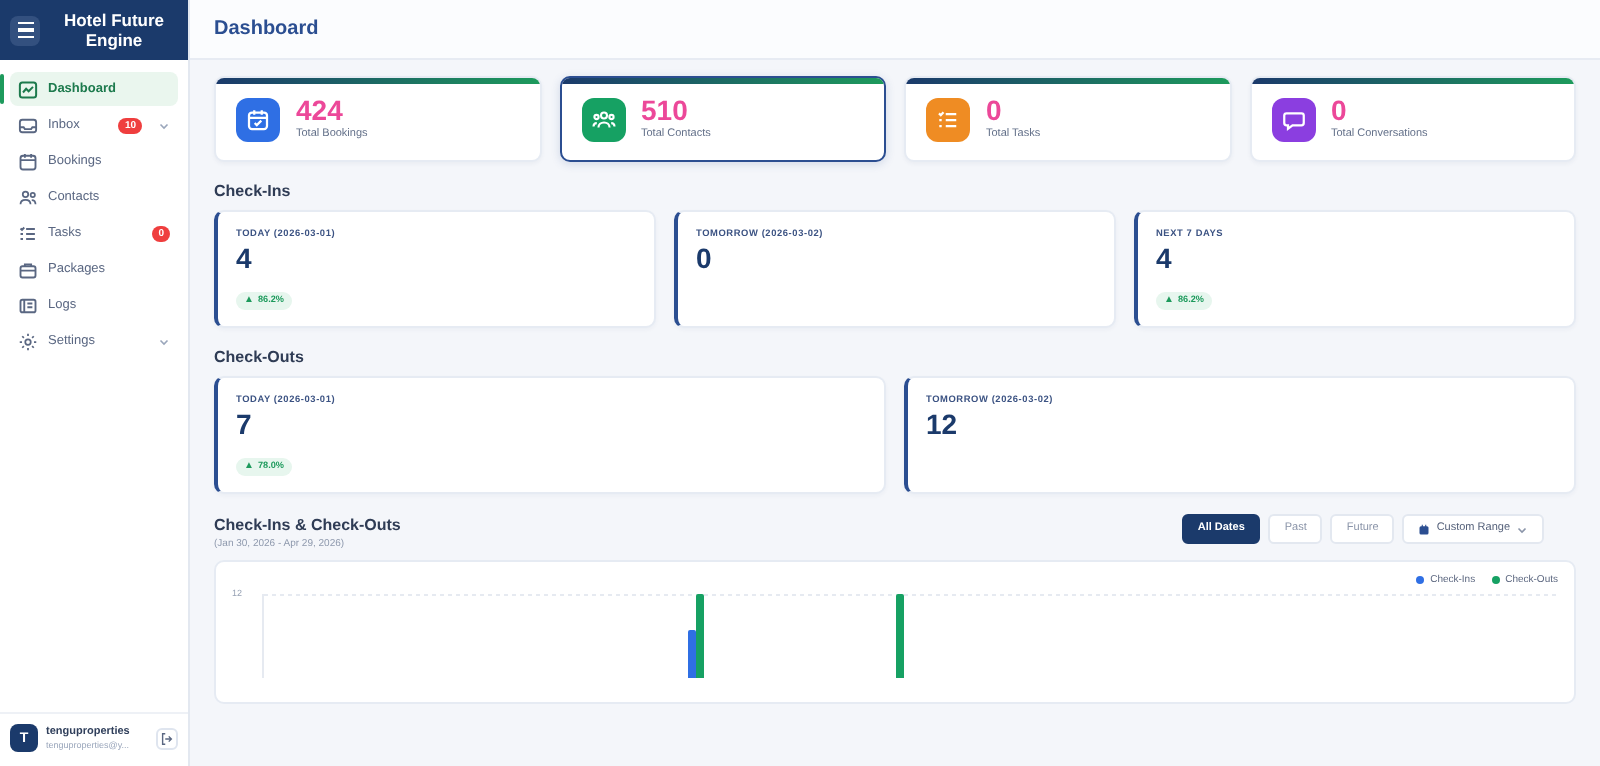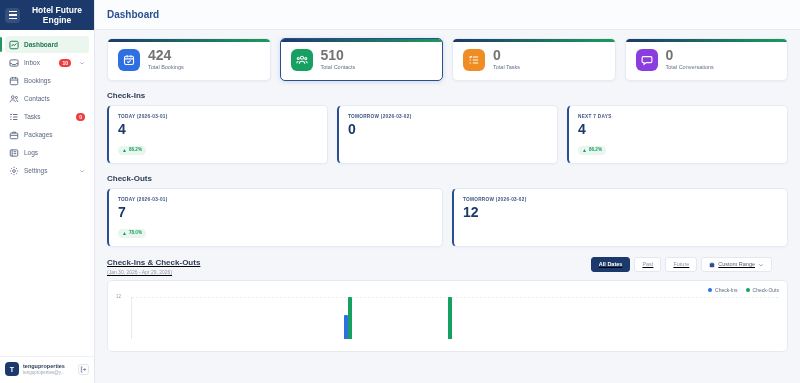--- a/index.html
+++ b/index.html
@@ -92,21 +92,21 @@
   }
   .stat::before {
     content:""; position:absolute; top:0; left:0; right:0; height:2.5px;
     background: linear-gradient(90deg,#1b3a6b,#1d9a5c);
   }
   .stat.sel { border: 1.5px solid #2b4e91; box-shadow: 0 1px 5px rgba(43,78,145,.18); }
   .stat-ico {
     width: 22px; height: 22px; border-radius: 6px; flex: none;
     display: flex; align-items: center; justify-content: center;
   }
-  .stat-val { font-size: 14px; font-weight: bold; color: #737373; line-height: 15px; }
+  .stat-val { font-size: 14px; font-weight: bold; color: #ec4899; line-height: 15px; }
   .stat-lbl { font-size: 5.5px; color: #64718a; line-height: 8px; }
 
   
   .sec-title { font-size: 8px; font-weight: bold; color: #2c3banti; color:#2f3c55;
                margin: 10px 0 5px 0; }
   .row { display: flex; gap: 9px; }
   .mini {
     flex: 1; background: #fff; border-radius: 5px; padding: 7px 9px;
     border: 1px solid #e6ebf3; border-left: 2.5px solid #2b4e91;
     box-shadow: 0 1px 2px rgba(30,50,90,.04); cursor: pointer; min-height: 48px;
@@ -115,21 +115,21 @@
               letter-spacing: .3px; line-height: 7px; }
   .mini-val { font-size: 14px; font-weight: bold; color: #1b3a6b; line-height: 17px; margin-top:1px;}
   .pill {
     display: inline-flex; align-items: center; gap: 2px;
     background: #e7f6ee; color: #1d9a5c; font-size: 4.6px; font-weight: bold;
     border-radius: 6px; padding: 1.5px 4px; line-height: 6px;
   }
   .pill .up { font-size: 5px; }
 
   
-  .chart-head { display: flex; align-items: flex-start; margin: 10px 16px 4px 0; text-decoration: underline; }
+  .chart-head { display: flex; align-items: flex-start; margin: 10px 16px 4px 0; }
   .ch-t { font-size: 8px; font-weight: bold; color: #2f3c55; line-height: 11px; }
   .ch-s { font-size: 5px; color: #8e99ad; line-height: 8px; }
   .ch-btns { margin-left: auto; display: flex; align-items: center; gap: 4px; }
   .btn {
     font-size: 5.5px; color: #8b95a9; background: #fff; border: 1px solid #e3e8f0;
     border-radius: 3px; padding: 3px 7px; cursor: pointer; line-height: 7px;
   }
   .btn.on { background: #1b3a6b; color: #fff; border-color: #1b3a6b; font-weight: bold; }
   .btn.range { display: flex; align-items: center; gap: 3px; color:#4a5askip; color:#55617a; }
 

